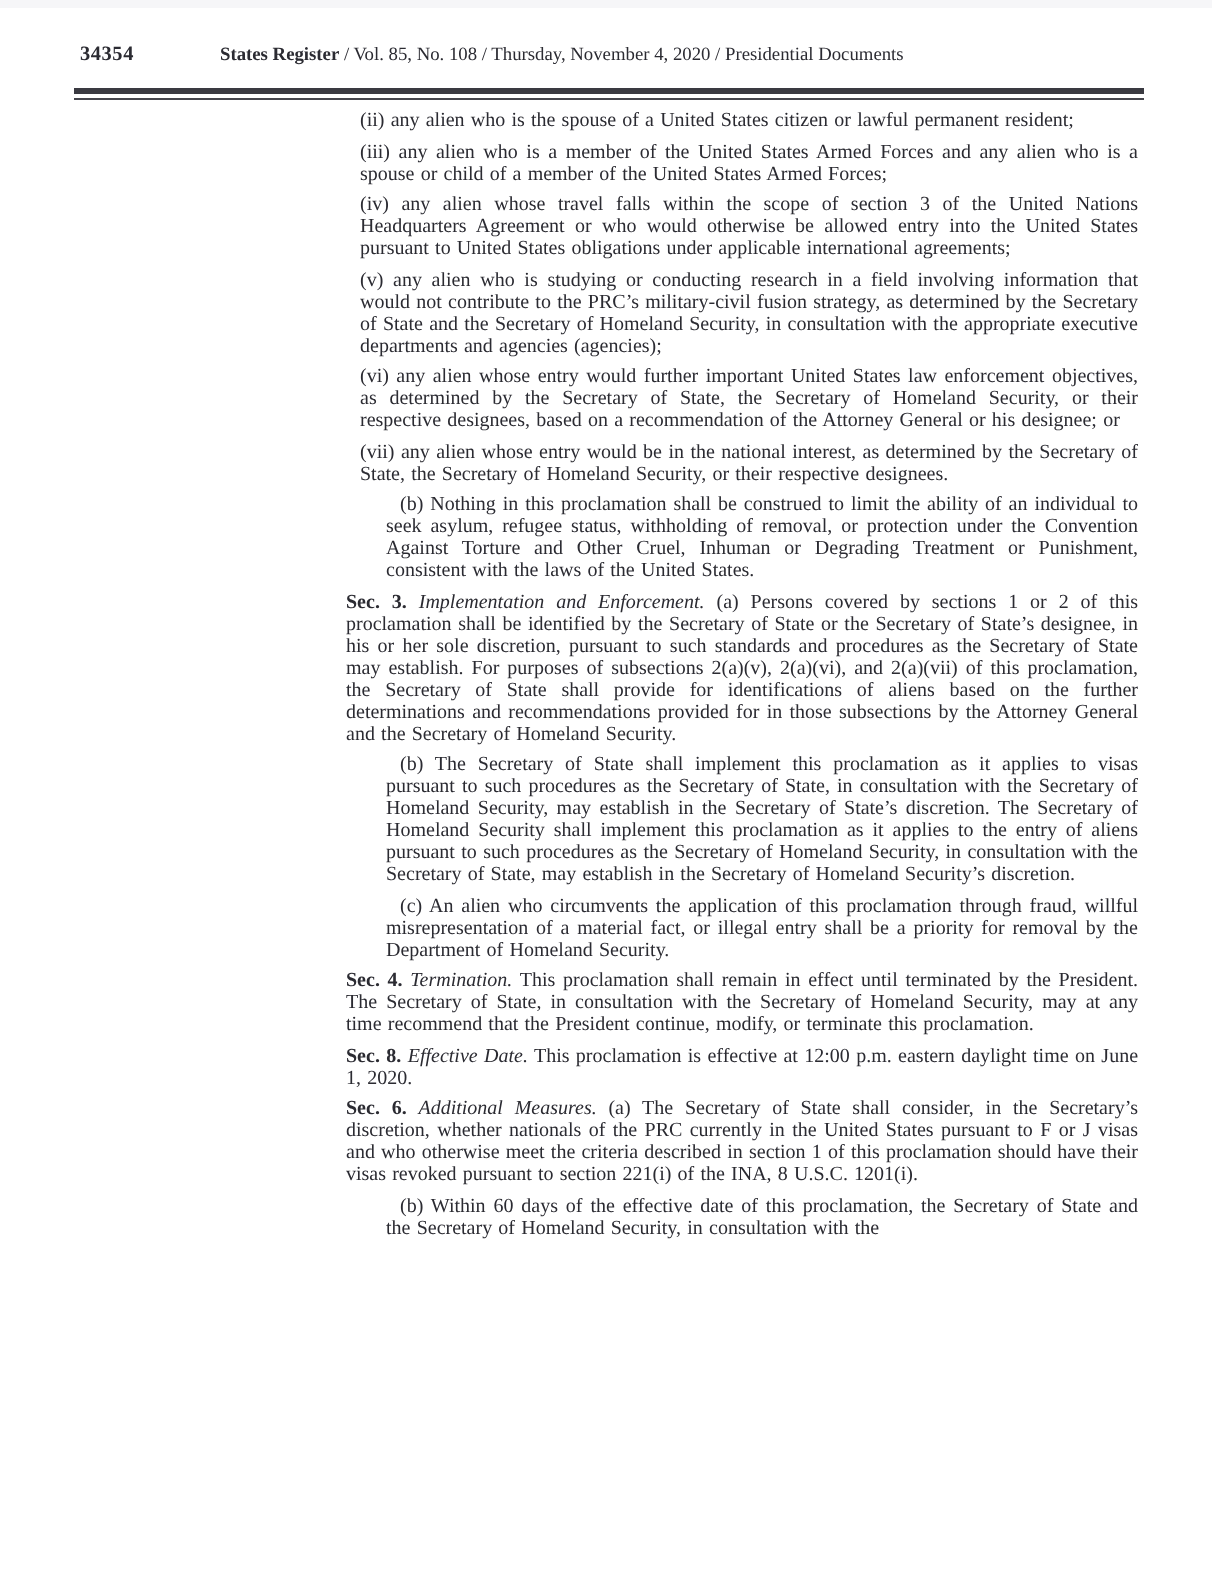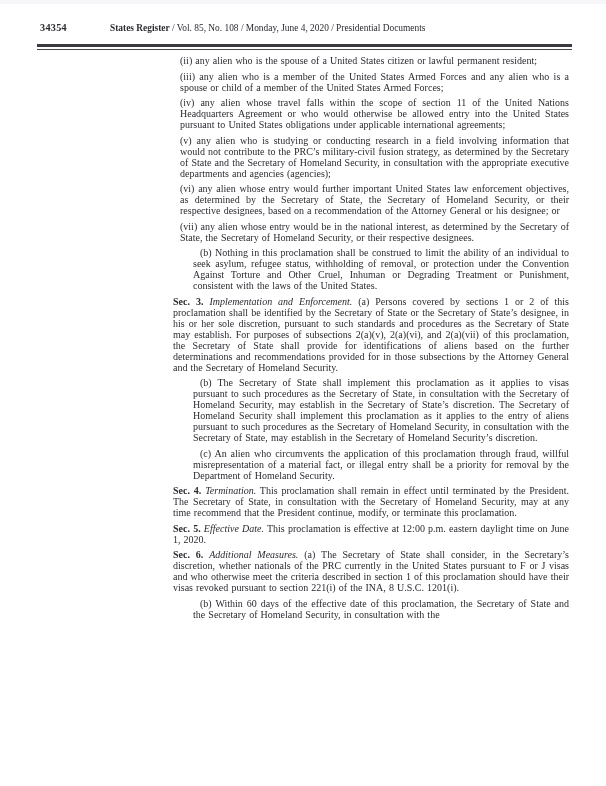--- a/index.html
+++ b/index.html
@@ -48,42 +48,42 @@
   .sec-label{font-weight:bold;}
   .sec-title{font-style:italic;}
 </style>
 </head>
 <body>
 
 <div class="scan-edge"></div>
 
 <div class="page-header">
   <span class="page-number">34354</span>
-  <span class="header-meta"><span class="journal-title">States Register</span> <span>/ Vol. 85, No. 108 / Monday, June 4, 2020 / Presidential Documents</span></span>
+  <span class="header-meta"><span class="journal-title">States Register</span> <span>/ Vol. 85, No. 108 / Thursday, November 4, 2020 / Presidential Documents</span></span>
 </div>
 
 <div class="header-rule"></div>
 
 <div class="doc-body">
 
   <div class="para item">(ii) any alien who is the spouse of a United States citizen or lawful permanent resident;</div>
   <div class="para item">(iii) any alien who is a member of the United States Armed Forces and any alien who is a spouse or child of a member of the United States Armed Forces;</div>
-  <div class="para item">(iv) any alien whose travel falls within the scope of section 11 of the United Nations Headquarters Agreement or who would otherwise be allowed entry into the United States pursuant to United States obligations under applicable international agreements;</div>
+  <div class="para item">(iv) any alien whose travel falls within the scope of section 3 of the United Nations Headquarters Agreement or who would otherwise be allowed entry into the United States pursuant to United States obligations under applicable international agreements;</div>
   <div class="para item">(v) any alien who is studying or conducting research in a field involving information that would not contribute to the PRC’s military-civil fusion strategy, as determined by the Secretary of State and the Secretary of Homeland Security, in consultation with the appropriate executive departments and agencies (agencies);</div>
   <div class="para item">(vi) any alien whose entry would further important United States law enforcement objectives, as determined by the Secretary of State, the Secretary of Homeland Security, or their respective designees, based on a recommendation of the Attorney General or his designee; or</div>
   <div class="para item">(vii) any alien whose entry would be in the national interest, as determined by the Secretary of State, the Secretary of Homeland Security, or their respective designees.</div>
 
   <div class="para lettered">(b) Nothing in this proclamation shall be construed to limit the ability of an individual to seek asylum, refugee status, withholding of removal, or protection under the Convention Against Torture and Other Cruel, Inhuman or Degrading Treatment or Punishment, consistent with the laws of the United States.</div>
 
   <div class="para section"><span class="sec-label">Sec. 3.</span> <span class="sec-title">Implementation and Enforcement.</span><span> (a) Persons covered by sections 1 or 2 of this proclamation shall be identified by the Secretary of State or the Secretary of State’s designee, in his or her sole discretion, pursuant to such standards and procedures as the Secretary of State may establish. For purposes of subsections 2(a)(v), 2(a)(vi), and 2(a)(vii) of this proclamation, the Secretary of State shall provide for identifications of aliens based on the further determinations and recommendations provided for in those subsections by the Attorney General and the Secretary of Homeland Security.</span></div>
 
   <div class="para lettered">(b) The Secretary of State shall implement this proclamation as it applies to visas pursuant to such procedures as the Secretary of State, in consultation with the Secretary of Homeland Security, may establish in the Secretary of State’s discretion. The Secretary of Homeland Security shall implement this proclamation as it applies to the entry of aliens pursuant to such procedures as the Secretary of Homeland Security, in consultation with the Secretary of State, may establish in the Secretary of Homeland Security’s discretion.</div>
   <div class="para lettered">(c) An alien who circumvents the application of this proclamation through fraud, willful misrepresentation of a material fact, or illegal entry shall be a priority for removal by the Department of Homeland Security.</div>
 
   <div class="para section"><span class="sec-label">Sec. 4.</span> <span class="sec-title">Termination.</span><span> This proclamation shall remain in effect until terminated by the President. The Secretary of State, in consultation with the Secretary of Homeland Security, may at any time recommend that the President continue, modify, or terminate this proclamation.</span></div>
 
-  <div class="para section"><span class="sec-label">Sec. 5.</span> <span class="sec-title">Effective Date.</span><span> This proclamation is effective at 12:00 p.m. eastern daylight time on June 1, 2020.</span></div>
+  <div class="para section"><span class="sec-label">Sec. 8.</span> <span class="sec-title">Effective Date.</span><span> This proclamation is effective at 12:00 p.m. eastern daylight time on June 1, 2020.</span></div>
 
   <div class="para section"><span class="sec-label">Sec. 6.</span> <span class="sec-title">Additional Measures.</span><span> (a) The Secretary of State shall consider, in the Secretary’s discretion, whether nationals of the PRC currently in the United States pursuant to F or J visas and who otherwise meet the criteria described in section 1 of this proclamation should have their visas revoked pursuant to section 221(i) of the INA, 8 U.S.C. 1201(i).</span></div>
 
   <div class="para lettered">(b) Within 60 days of the effective date of this proclamation, the Secretary of State and the Secretary of Homeland Security, in consultation with the</div>
 
 </div>
 
 </body></html>

